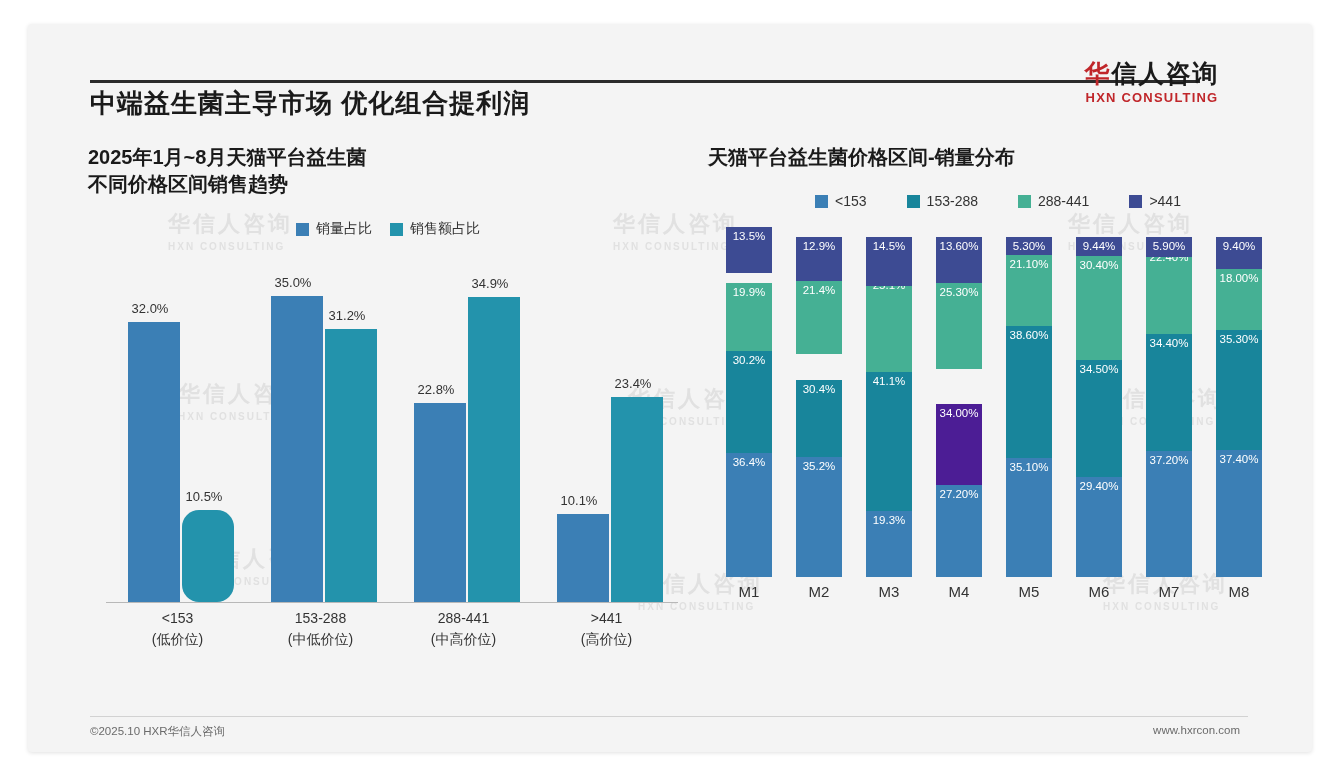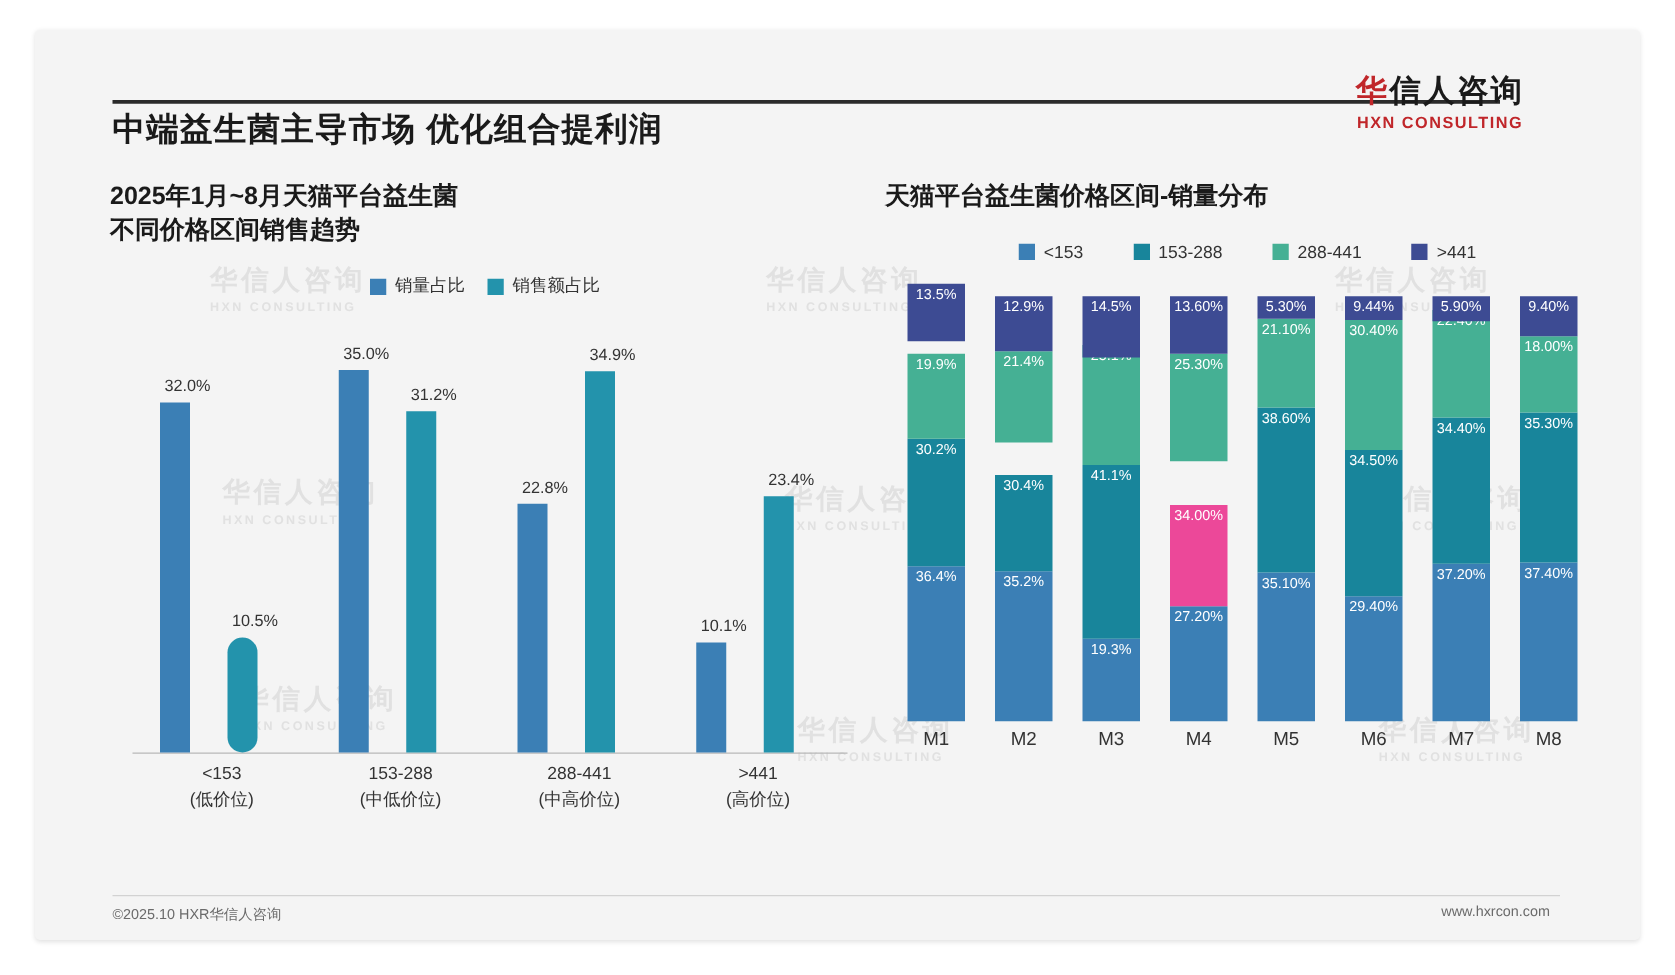--- a/index.html
+++ b/index.html
@@ -134,21 +134,21 @@
     border-bottom: 1px solid #b8b8b8;
   }
   .group {
     position: absolute;
     bottom: 0;
     height: 100%;
   }
   .bar {
     position: absolute;
     bottom: 0;
-    width: 24px;
+    width: 52px;
   }
   .bar-label {
     position: absolute;
     width: 70px;
     left: -13px;
     text-align: center;
     font-size: 13px;
     color: #333;
   }
   .xlabels-left {
@@ -423,21 +423,21 @@
                 <div class="seg-label">25.1%</div>
               </div>
               <div class="seg" style="height: 49.3px; bottom: 290.7px; background: rgb(61, 75, 147);">
                 <div class="seg-label">14.5%</div>
               </div>
             </div>
             <div class="stack" style="left: calc(37.5% + 8px);">
               <div class="seg" style="height: 92.48px; bottom: 0px; background: rgb(59, 127, 181);">
                 <div class="seg-label">27.20%</div>
               </div>
-              <div class="seg" style="height: 81px; bottom: 92.48px; background: #ec4899;">
+              <div class="seg" style="height: 81px; bottom: 92.48px; background: #4c1d95;">
                 <div class="seg-label">34.00%</div>
               </div>
               <div class="seg" style="height: 86.02px; bottom: 208.08px; background: rgb(69, 176, 148);">
                 <div class="seg-label">25.30%</div>
               </div>
               <div class="seg" style="height: 46.24px; bottom: 294.1px; background: rgb(61, 75, 147);">
                 <div class="seg-label">13.60%</div>
               </div>
             </div>
             <div class="stack" style="left: calc(50% + 8px);">

